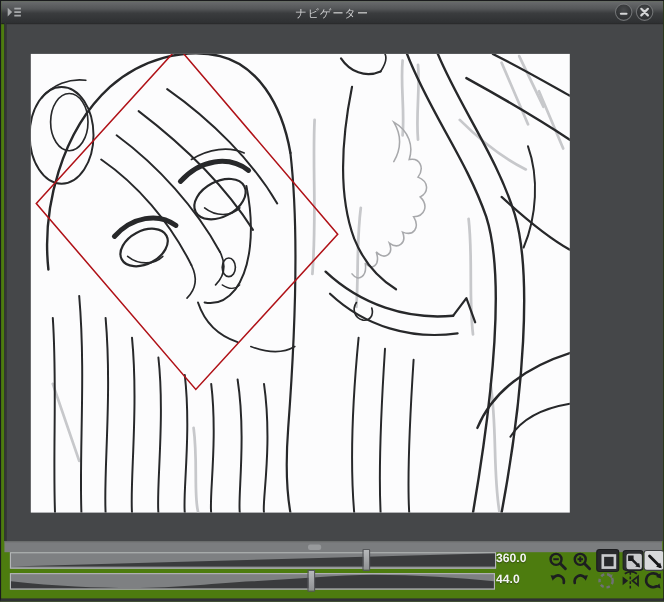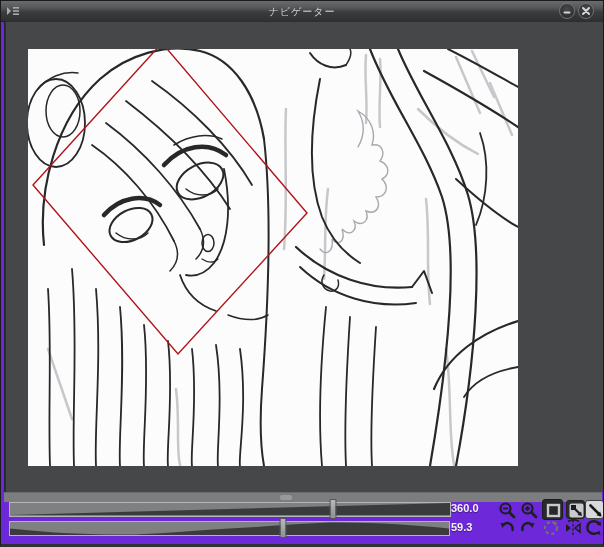--- a/index.html
+++ b/index.html
@@ -1,16 +1,16 @@
 <!DOCTYPE html>
 <html><head>
 <meta charset="utf-8">
 <style>
   html,body{margin:0;padding:0;background:#5a5c5e;font-family:"Liberation Sans",sans-serif;}
-  .window{position:relative;width:604px;height:547px;background:#6d28d9;
+  .window{position:relative;width:604px;height:547px;background:#4d7c0f;
     border:1px solid #1a1b1d;border-bottom:3px solid #2f3133;box-sizing:border-box;overflow:hidden;}
   
   .titlebar{position:absolute;left:0;top:0;width:100%;height:20px;
     background:linear-gradient(#6a6c6e 0%,#54565八 0%,#545658 35%,#3a3c3e 55%,#2e3032 100%);
     background:linear-gradient(#6a6c6e 0%,#545658 35%,#3a3c3e 55%,#2e3032 100%);
     border-bottom:1px solid #1e2022;}
   .paneltab{position:absolute;left:4px;top:3px;width:15px;height:14px;cursor:pointer;}
   .title{position:absolute;left:0;right:0;top:4px;text-align:center;font-size:10px;
     color:#d2d3d4;letter-spacing:1px;}
   .winbtn{position:absolute;top:2px;width:16px;height:16px;border-radius:50%;
@@ -214,21 +214,21 @@
         <path d="M 14.5 14.5 L 9.5 13.2 L 13.2 9.5 Z" fill="#161718"></path>
       </svg>
     </div>
 
     <div class="slider rotslider">
       <svg width="439" height="13" viewBox="0 0 439 13">
         <path d="M 0 6.5 C 40 11 80 12.6 110 12.6 C 150 12.6 190 8 219 6.5 C 258 4.8 298 0.6 329 0.6 C 368 0.6 408 3.5 439 6.5 L 439 13 L 0 13 Z" fill="#3a3b3d"></path>
       </svg>
       <div class="handle" style="left: 62.1%;"></div>
     </div>
-    <div class="val val2">59.3</div>
+    <div class="val val2">44.0</div>
 
     <svg class="icon" style="left:497px;top:18px" width="18" height="18" viewBox="0 0 18 18">
       <path d="M 14.5 11 C 15.5 5 9 2 5.5 6" fill="none" stroke="#1d1e20" stroke-width="2.4" stroke-linecap="round"></path>
       <path d="M 2.5 4 L 7.5 4.5 L 4.5 9 Z" fill="#1d1e20"></path>
     </svg>
     <svg class="icon" style="left:518px;top:18px" width="18" height="18" viewBox="0 0 18 18">
       <path d="M 3.5 11 C 2.5 5 9 2 12.5 6" fill="none" stroke="#1d1e20" stroke-width="2.4" stroke-linecap="round"></path>
       <path d="M 15.5 4 L 10.5 4.5 L 13.5 9 Z" fill="#1d1e20"></path>
     </svg>
 

